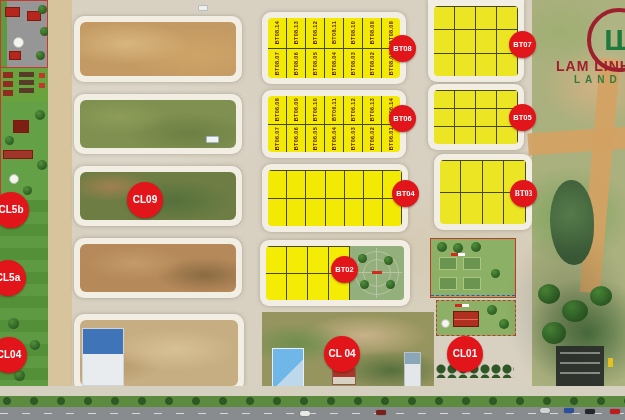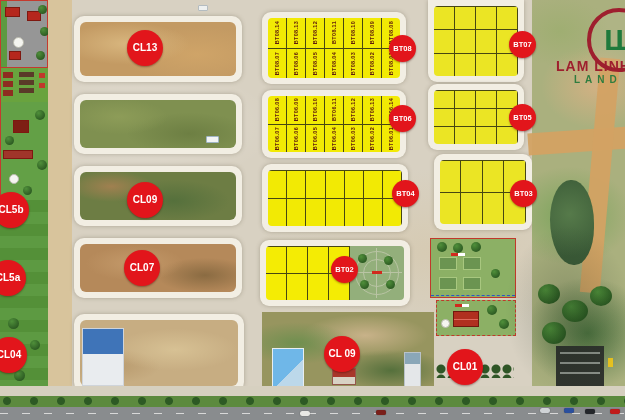--- a/index.html
+++ b/index.html
@@ -301,29 +301,27 @@
   <div class="car" style="left:300px;top:411px;background:#e8e8e4;"></div>
   <div class="car" style="left:376px;top:410px;background:#7a1f1a;"></div>
   <div class="car" style="left:540px;top:408px;background:#cfd3d6;"></div>
   <div class="car" style="left:564px;top:408px;background:#2a4f9e;"></div>
   <div class="car" style="left:585px;top:409px;background:#23262a;"></div>
   <div class="car" style="left:610px;top:409px;background:#c01a1a;"></div>
 
   <div class="abs" style="left:206px;top:136px;width:13px;height:7px;background:#f2f4f4;border:1px solid #9fb4c4;border-radius:1px;"></div>
   <div class="abs" style="left:198px;top:5px;width:10px;height:6px;background:#eef0ef;border:1px solid #b4bcc0;border-radius:1px;"></div>
 
-  <div class="marker m-cl" style="left:127px;top:30px;">CL13</div>
   <div class="marker m-cl" style="left:127px;top:182px;">CL09</div>
-  <div class="marker m-cl" style="left:124px;top:250px;">CL07</div>
-  <div class="marker m-cl" style="left:324px;top:336px;">CL 09</div>
-  <div class="marker m-cl" style="left:447px;top:349px;">CL01</div>
+  <div class="marker m-cl" style="left:324px;top:336px;">CL 04</div>
+  <div class="marker m-cl" style="left:447px;top:336px;">CL01</div>
   <div class="marker m-cl" style="left:-7px;top:192px;">CL5b</div>
   <div class="marker m-cl" style="left:-10px;top:260px;">CL5a</div>
   <div class="marker m-cl" style="left:-9px;top:337px;">CL04</div>
   <div class="marker m-bt" style="left:389px;top:35px;">BT08</div>
   <div class="marker m-bt" style="left:389px;top:105px;">BT06</div>
   <div class="marker m-bt" style="left:392px;top:180px;">BT04</div>
   <div class="marker m-bt" style="left:331px;top:256px;">BT02</div>
   <div class="marker m-bt" style="left:509px;top:31px;">BT07</div>
   <div class="marker m-bt" style="left:509px;top:104px;">BT05</div>
-  <div class="marker m-bt" style="left:510px;top:180px;">BT03</div>
+  <div class="marker m-bt" style="left:510px;top:180px;font-family:Liberation Serif, serif;">BT03</div>
 
 </div>
 
 </body></html>

